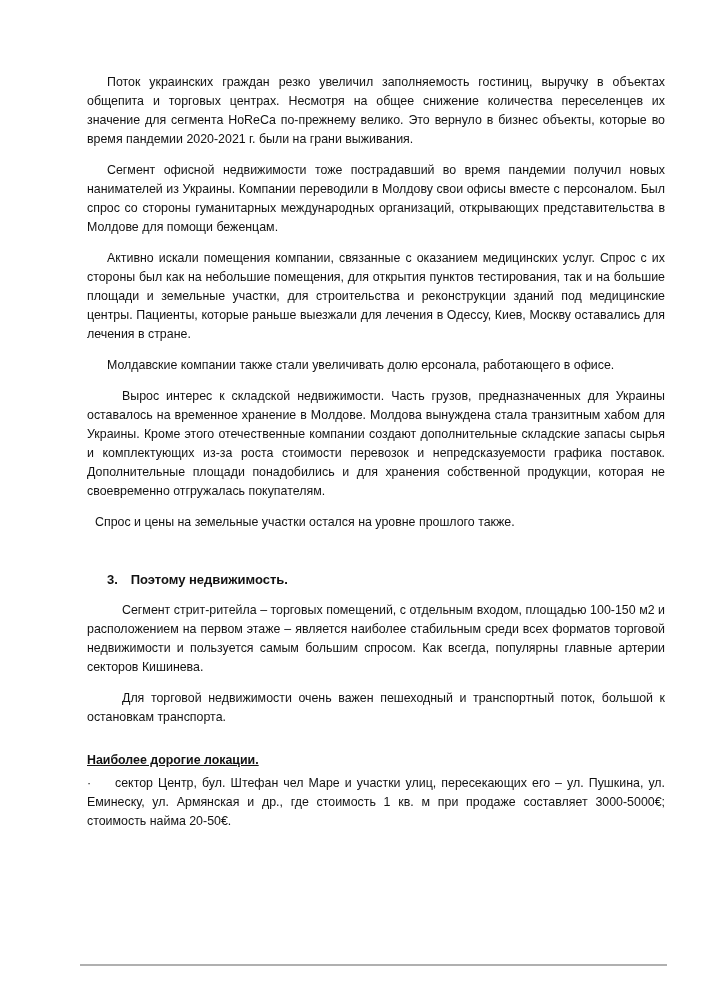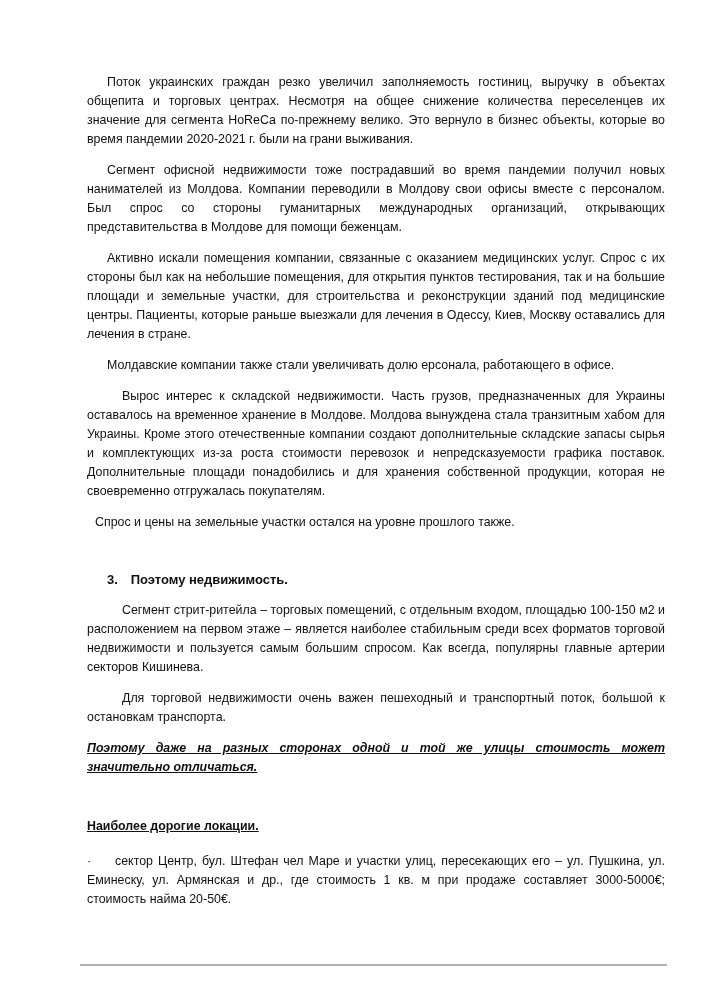--- a/index.html
+++ b/index.html
@@ -6,44 +6,43 @@
   body { width: 707px; height: 1000px; position: relative; overflow: hidden;
          font-family: "Liberation Sans", sans-serif; color: #111; font-size: 12.4px; line-height: 19px; }
   .page { position: absolute; left: 87px; top: 73px; width: 578px; }
   p { margin: 0; text-align: justify; }
   .ind1 { text-indent: 20px; }
   .ind2 { text-indent: 35px; }
   .sp { margin-top: 12px; }
   .heading { font-weight: bold; font-size: 13px; margin-top: 38px; padding-left: 20px; }
   .heading .num { display: inline-block; width: 20px; }
   .emph { font-weight: bold; font-style: italic; text-decoration: underline; }
-  .subhead { font-weight: bold; text-decoration: underline; margin-top: 40px; }
-  .bullet-row { margin-top: 16px; text-align: justify; }
+  .subhead { font-weight: bold; text-decoration: underline; margin-top: 24px; }
+  .bullet-row { margin-top: 4px; text-align: justify; }
   .bullet { display: inline-block; width: 28px; }
   .footer-line { position: absolute; left: 80px; top: 964px; width: 587px; height: 2px; background: #b0b0b0; }
 </style>
 </head>
 <body>
 
 <div class="page">
   <p class="ind1">Поток украинских граждан резко увеличил заполняемость гостиниц, выручку в объектах общепита и торговых центрах. Несмотря на  общее снижение количества переселенцев  их значение для сегмента HoReCa по-прежнему велико. Это вернуло в бизнес объекты, которые во время пандемии 2020-2021 г. были на грани выживания.</p>
-  <p class="ind1 sp">Сегмент офисной недвижимости тоже пострадавший во время пандемии получил новых нанимателей из Молдова. Компании переводили в Молдову свои офисы вместе с персоналом. Был спрос со стороны гуманитарных международных организаций, открывающих представительства в Молдове для помощи беженцам.</p>
+  <p class="ind1 sp">Сегмент офисной недвижимости тоже пострадавший во время пандемии получил новых нанимателей из Украины. Компании переводили в Молдову свои офисы вместе с персоналом. Был спрос со стороны гуманитарных международных организаций, открывающих представительства в Молдове для помощи беженцам.</p>
   <p class="ind1 sp">Активно искали помещения компании, связанные с оказанием медицинских услуг. Спрос с их стороны был как на небольшие помещения, для открытия пунктов тестирования, так и на большие площади и земельные участки, для строительства и реконструкции зданий под медицинские центры. Пациенты, которые раньше выезжали для лечения в Одессу, Киев, Москву оставались для лечения в стране.</p>
   <p class="ind1 sp">Молдавские компании также стали увеличивать долю ерсонала, работающего в офисе.</p>
   <p class="ind2 sp">Вырос интерес к складской недвижимости. Часть грузов, предназначенных для Украины оставалось на временное хранение в Молдове. Молдова вынуждена стала транзитным хабом для Украины. Кроме этого отечественные компании создают дополнительные складские запасы сырья и комплектующих из-за роста стоимости перевозок и непредсказуемости графика поставок. Дополнительные площади понадобились и для хранения собственной продукции, которая не своевременно отгружалась покупателям.</p>
   <p class="sp" style="text-indent:8px">Спрос и цены на земельные участки остался на уровне прошлого также.</p>
 
   <div class="heading">
     <span class="num">3.</span>
     <span>Поэтому недвижимость.</span>
   </div>
 
   <p class="ind2 sp">Сегмент стрит-ритейла – торговых помещений, с отдельным входом, площадью 100-150 м2 и расположением на первом этаже – является наиболее стабильным среди всех форматов торговой недвижимости и пользуется самым большим спросом. Как всегда, популярны главные артерии секторов Кишинева.</p>
   <p class="ind2 sp">Для торговой недвижимости очень важен пешеходный и транспортный поток, большой к остановкам транспорта.</p>
-  <p class="sp emph">Поэтому даже на разных сторонах одной и той же улицы стоимость может значительно отличаться.</p>
 
   <p class="subhead">Наиболее дорогие локации.</p>
 
   <div class="bullet-row">
     <span class="bullet">·</span><span>сектор Центр, бул. Штефан чел Маре и участки улиц, пересекающих его – ул. Пушкина, ул. Еминеску, ул. Армянская и др., где стоимость 1 кв. м при продаже составляет 3000-5000€; стоимость найма 20-50€.</span>
   </div>
 </div>
 
 <div class="footer-line"></div>
 

